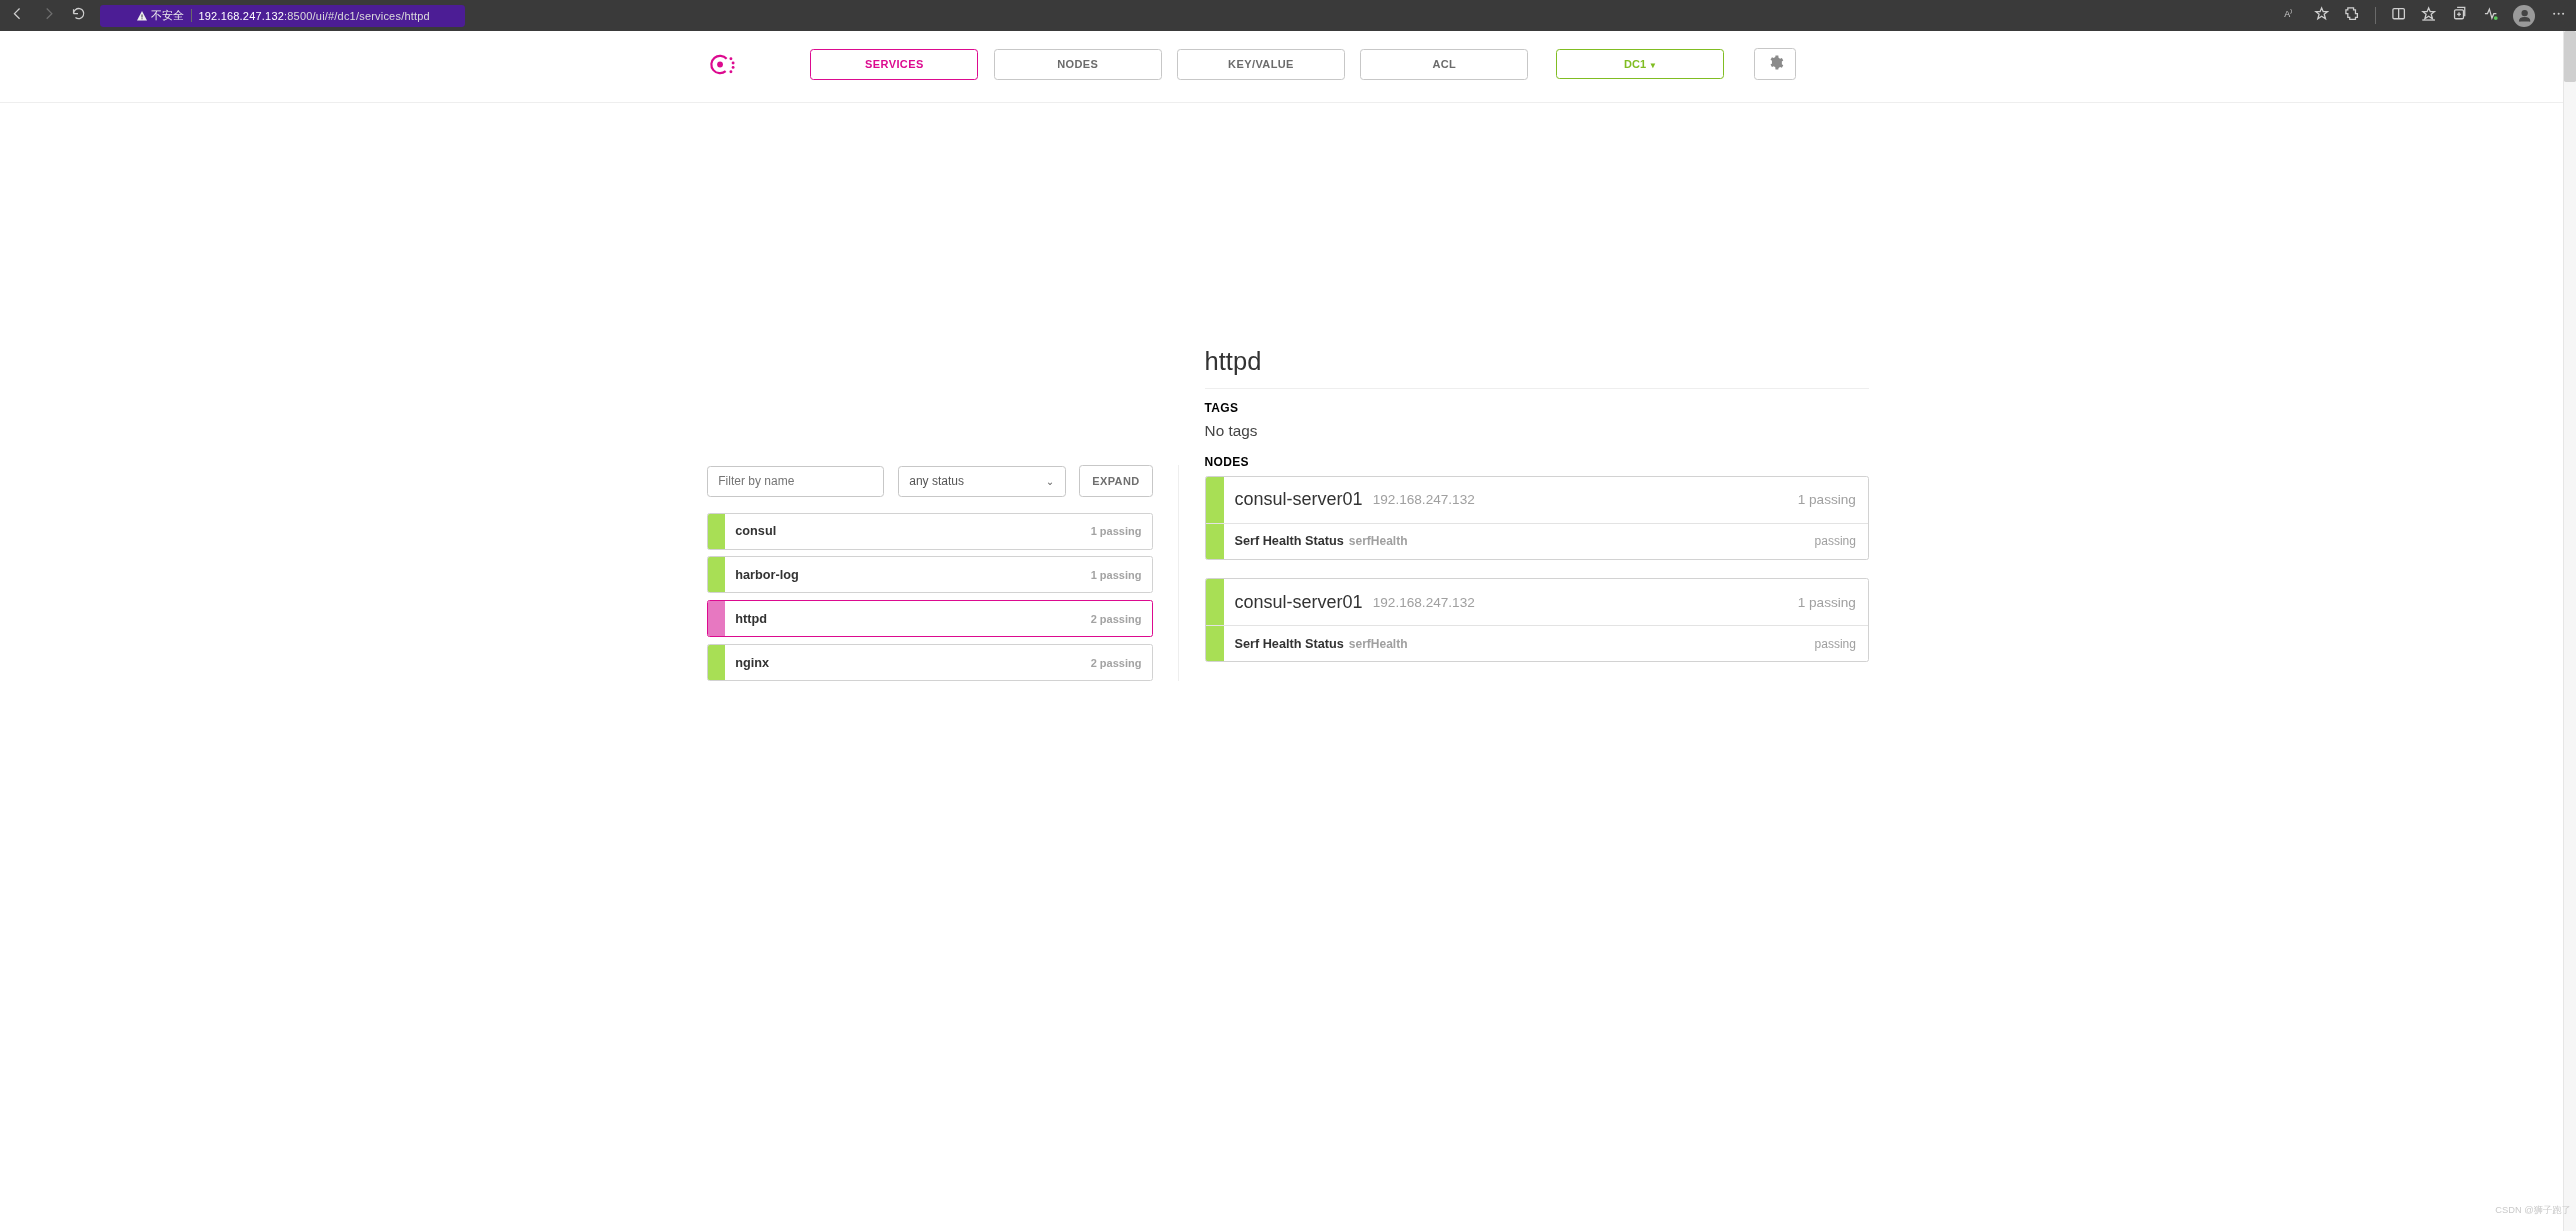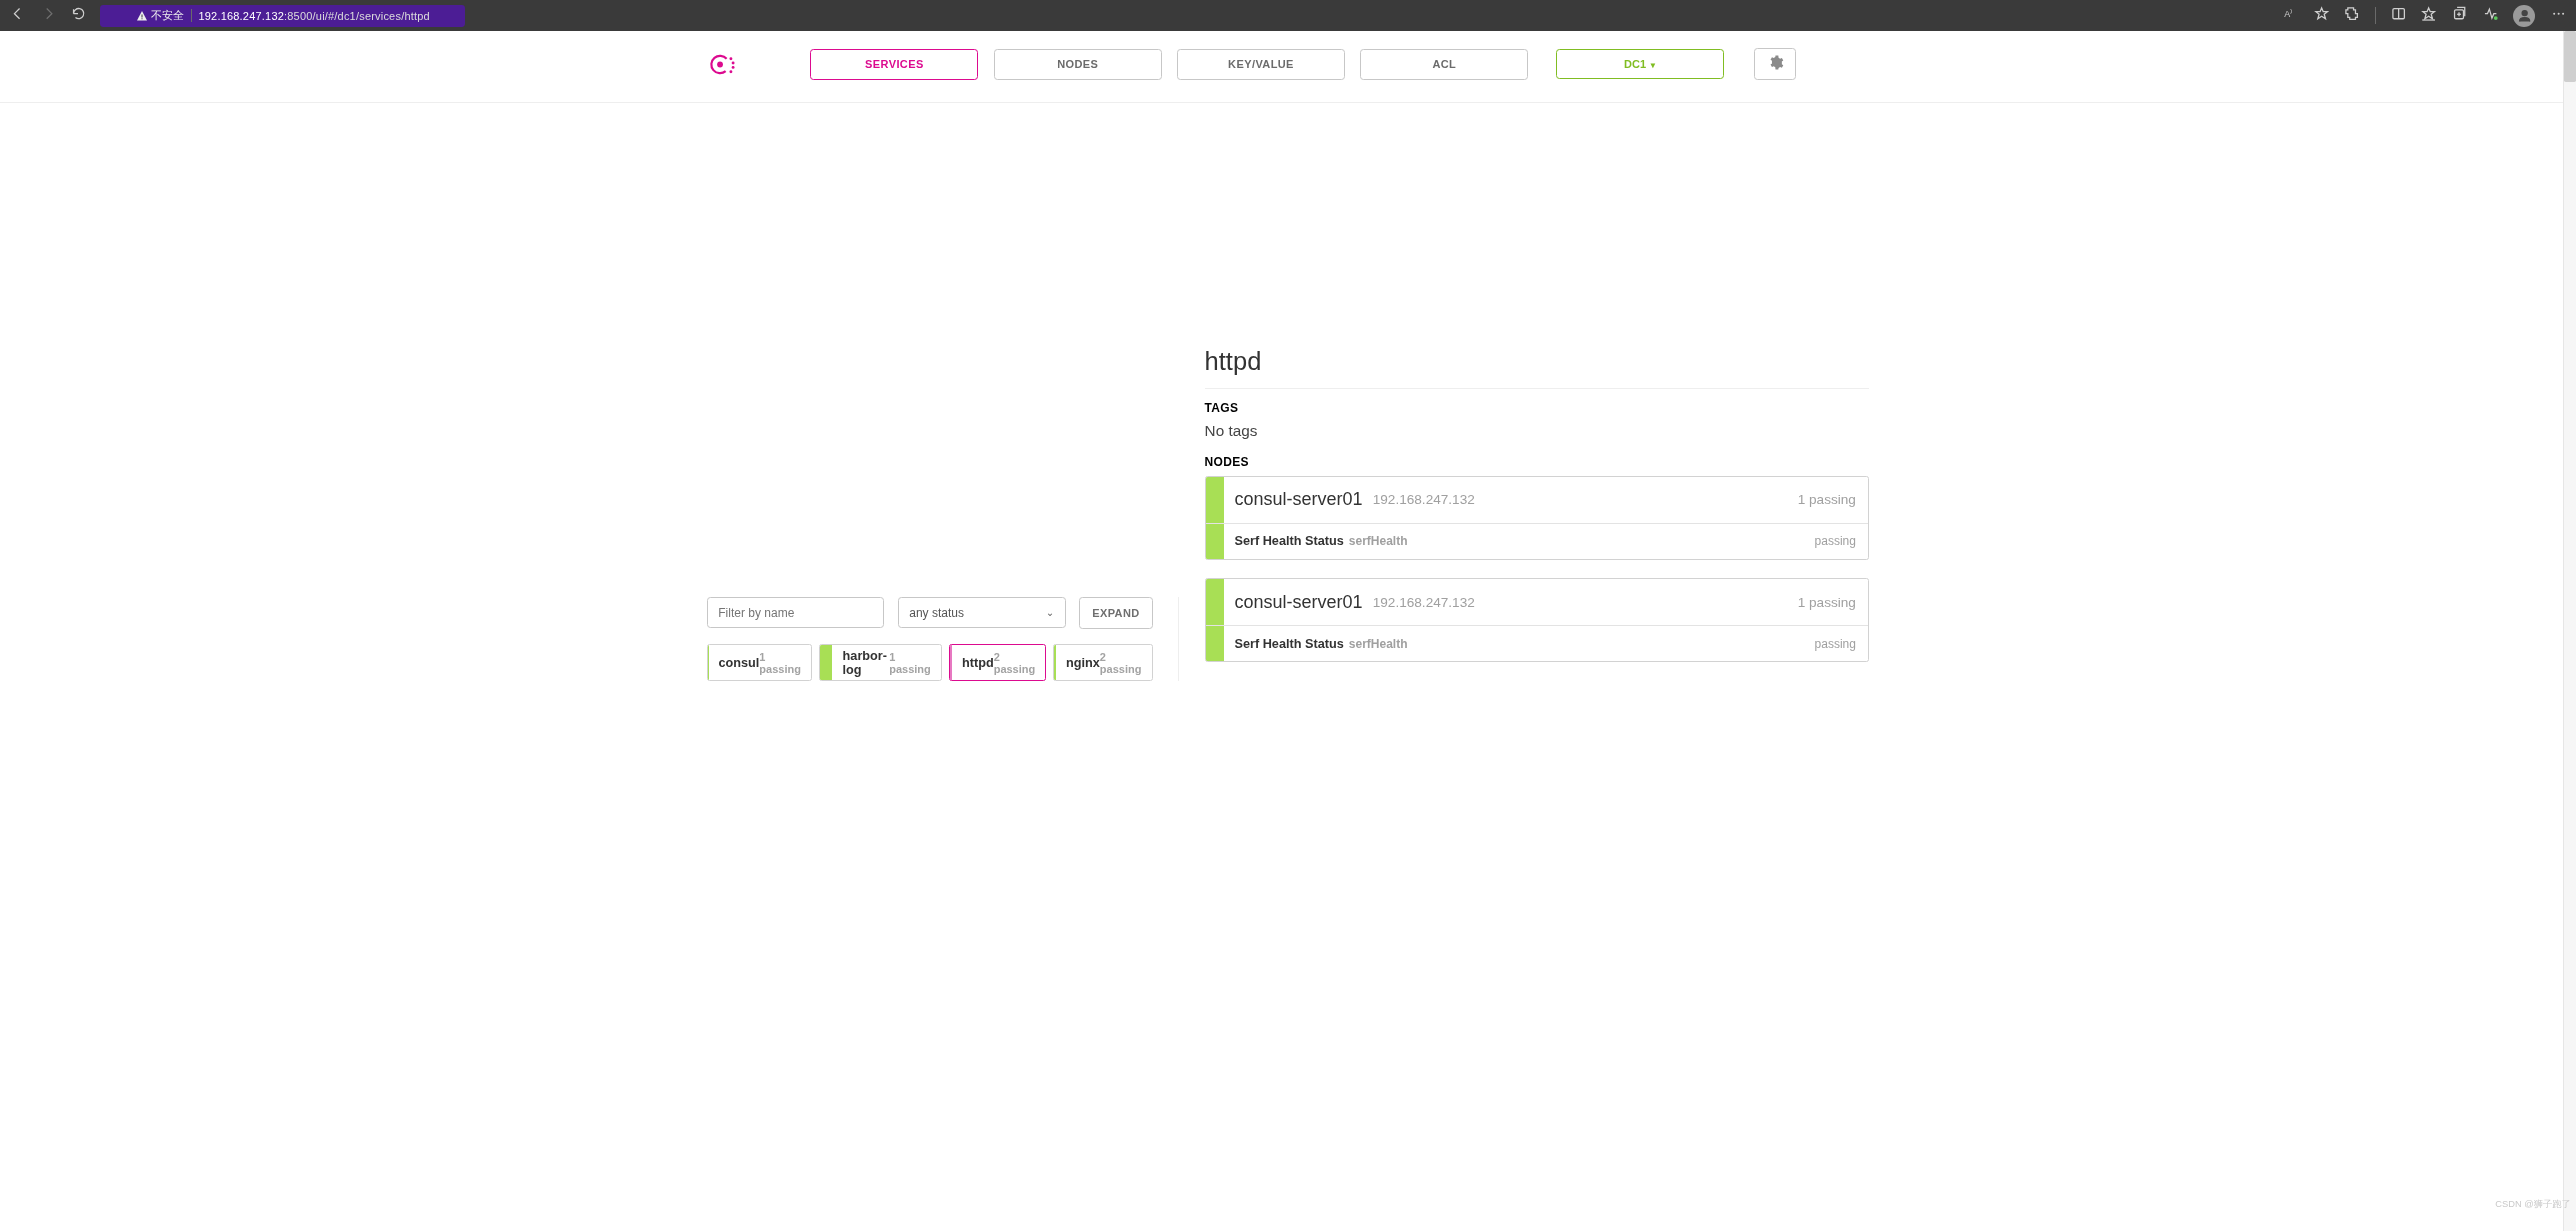--- a/index.html
+++ b/index.html
@@ -121,21 +121,21 @@
   .status-select .chev { font-size: 10.2px; color: #666; }
   .expand-btn {
     border: 0.8px solid #c7c7c7; border-radius: 3.4px;
     height: 32px; padding: 0 12px;
     font-weight: 700; font-size: 11px; color: #6f6f6f;
     letter-spacing: 0.4px;
     cursor: pointer; background: #fff;
   }
 
   
-  .svc-list { display: flex; flex-direction: row; gap: 6.8px; }
+  .svc-list { display: flex; flex-direction: column; gap: 6.8px; }
   .svc-item {
     border: 0.8px solid #d2d2d2; border-radius: 2.5px;
     display: flex; align-items: center;
     height: 37px;
     cursor: pointer;
     overflow: hidden;
     background: #fff;
   }
   .svc-item .bar {
     width: 17px; height: 100%;
@@ -167,21 +167,21 @@
   .node-row.sub { height: 36px; }
   .node-row.sub .bar { background: #a8df55; }
   .node-name { font-size: 18px; color: #333; margin-left: 10.2px; }
   .node-ip   { font-size: 13.6px; color: #a0a0a0; margin-left: 10.2px; }
   .node-pass { margin-left: auto; margin-right: 12px; font-size: 13.6px; color: #a0a0a0; }
   .check-name { font-weight: 700; font-size: 12.7px; color: #333; margin-left: 10.2px; }
   .check-id   { font-size: 12px; color: #a0a0a0; margin-left: 5.1px; font-weight: bold; }
   .check-status { margin-left: auto; margin-right: 12px; font-size: 12px; color: #a0a0a0; }
 
   
-  .watermark { position: fixed; right: 5.1px; bottom: 20px; font-size: 9.3px; color: #c9c9c9; }
+  .watermark { position: fixed; right: 5.1px; bottom: 14px; font-size: 9.3px; color: #c9c9c9; }
 
   
   .scroll-track { position: fixed; right: 0; top: 31px; bottom: 0; width: 12.7px; background: #f6f6f6; border-left: 0.8px solid #e6e6e6; }
   .scroll-thumb { position: absolute; top: 0; width: 100%; height: 51px; background: #cfcfcf; border-radius: 1.7px; }
 </style>
 </head>
 <body>
 
 <div class="browser-bar">
   <div class="nav-icons">

